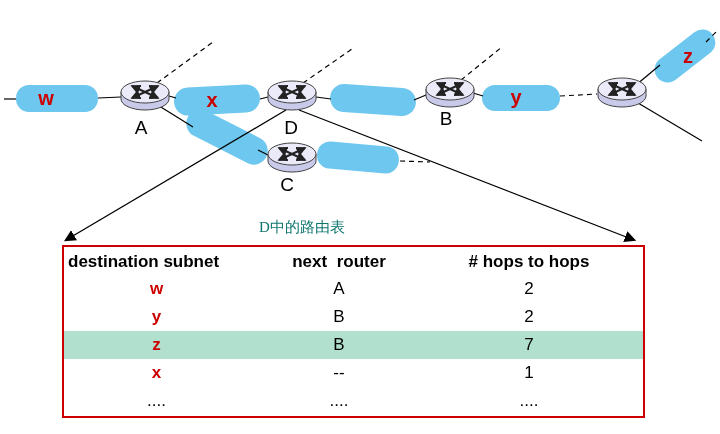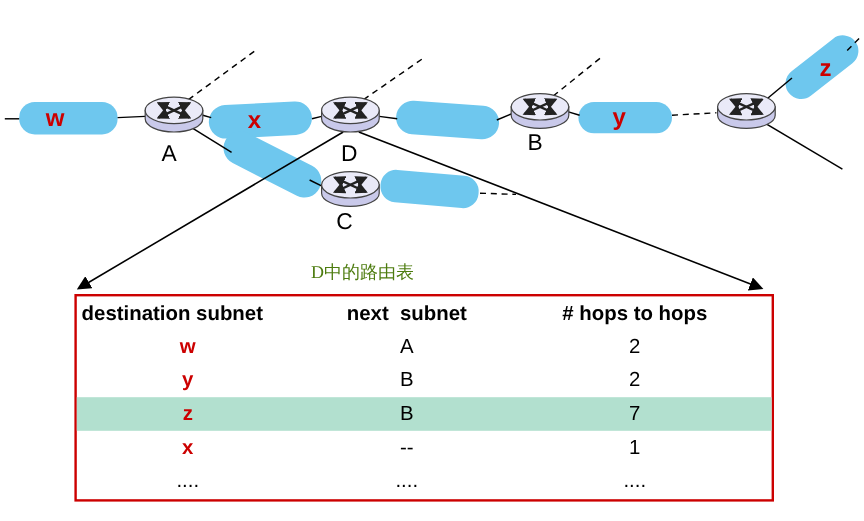--- a/index.html
+++ b/index.html
@@ -1,20 +1,20 @@
 <!DOCTYPE html>
 <html><head>
 <meta charset="utf-8">
 <style>
   html,body{margin:0;padding:0;background:#fff;}
   .stage{position:relative;width:720px;height:434px;background:#fff;overflow:hidden;
          font-family:"Liberation Sans",sans-serif;}
   .topo{position:absolute;left:0;top:0;}
   .table-title{position:absolute;left:62px;top:218px;width:480px;text-align:center;
-               font-size:15px;color:#4d7c0f;font-family:"Liberation Serif",serif;}
+               font-size:15px;color:#0f766e;font-family:"Liberation Serif",serif;}
   .rtable{position:absolute;left:62px;top:245px;width:583px;height:173px;
           border:2px solid #cc0000;background:#fff;box-sizing:border-box;padding-top:2px;}
   .trow{display:flex;height:28px;align-items:center;}
   .trow.header{height:26px;}
   .cell{box-sizing:border-box;}
   .c1{width:185px;text-align:center;}
   .c2{width:180px;text-align:center;}
   .c3{width:200px;text-align:center;}
   .header .cell{font-weight:bold;color:#000099;font-size:15px;white-space:pre;}
   .header .c1{text-align:left;padding-left:4px;}
@@ -92,21 +92,21 @@
     <text x="291" y="134" text-anchor="middle" font-size="19" fill="#000">D</text>
     <text x="446" y="125" text-anchor="middle" font-size="19" fill="#000">B</text>
     <text x="287" y="191" text-anchor="middle" font-size="19" fill="#000">C</text>
   </svg>
 
   <div class="table-title">D中的路由表</div>
 
   <div class="rtable">
     <div class="trow header">
       <div class="cell c1">destination subnet</div>
-      <div class="cell c2">next  subnet</div>
+      <div class="cell c2">next  router</div>
       <div class="cell c3"># hops to hops</div>
     </div>
 
     <div class="trow">
       <div class="cell c1 dest">w</div>
       <div class="cell c2">A</div>
       <div class="cell c3">2</div>
     </div>
 
     <div class="trow">

